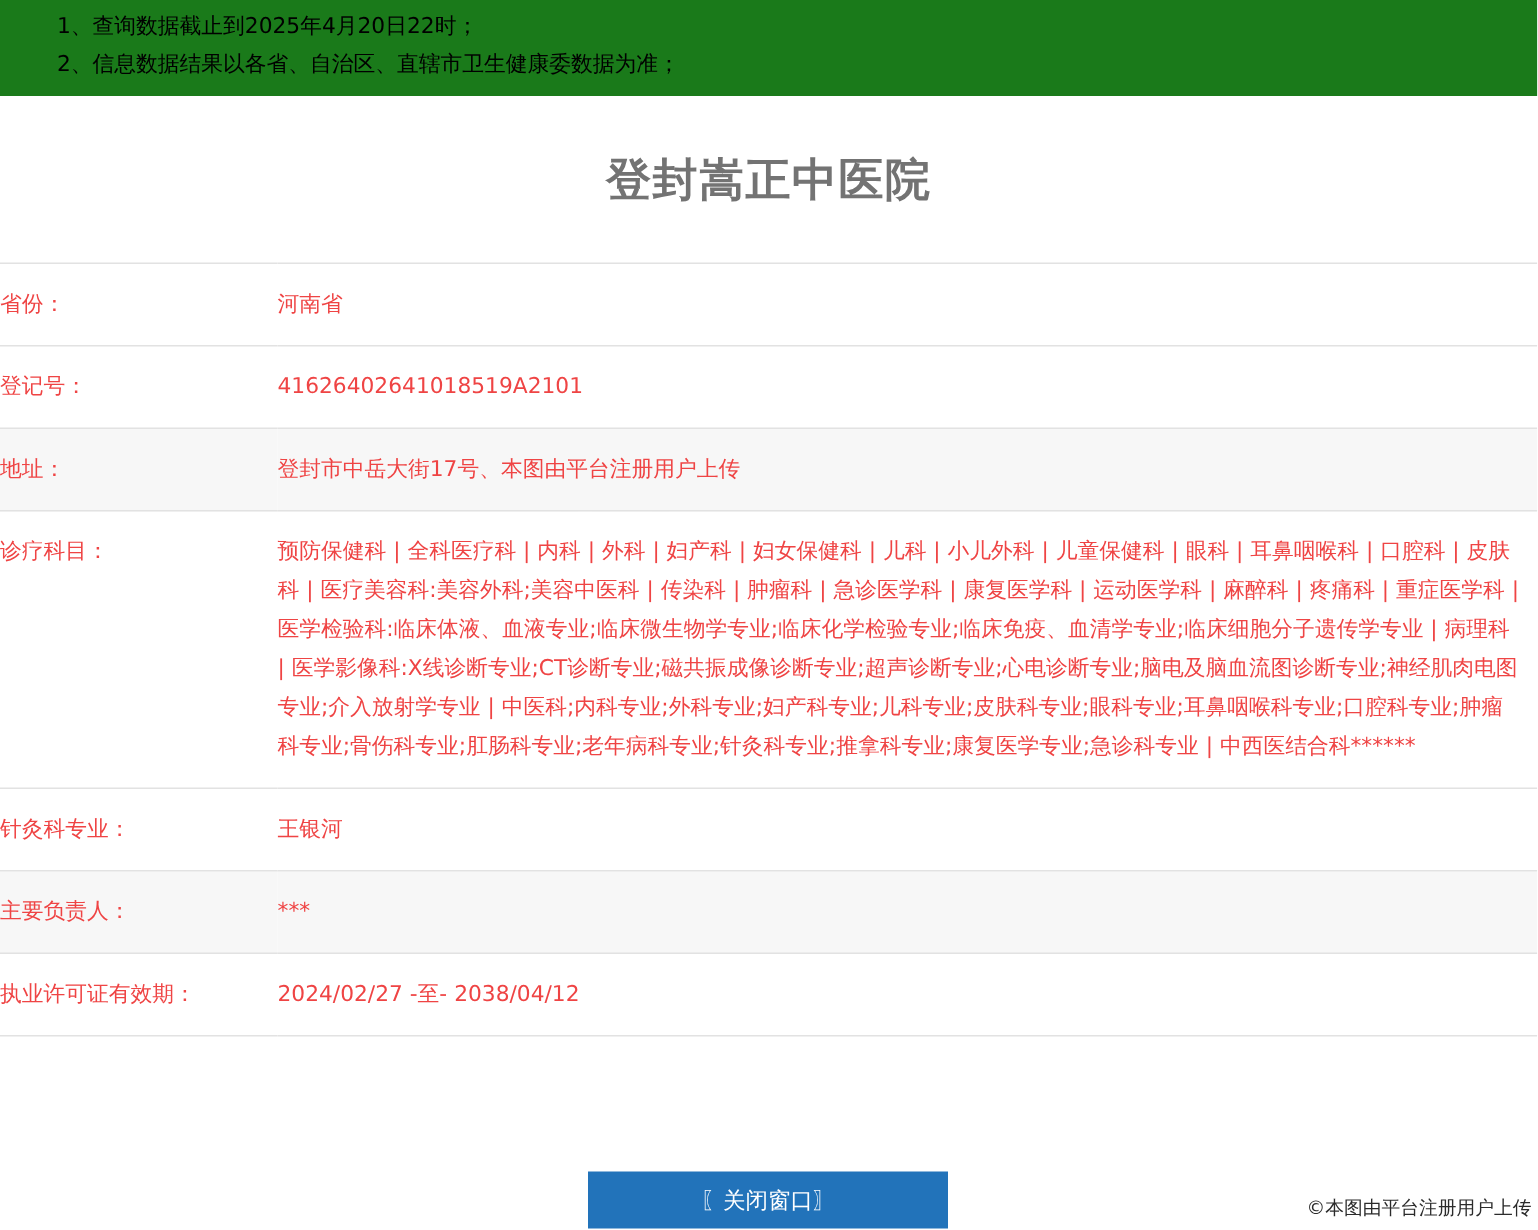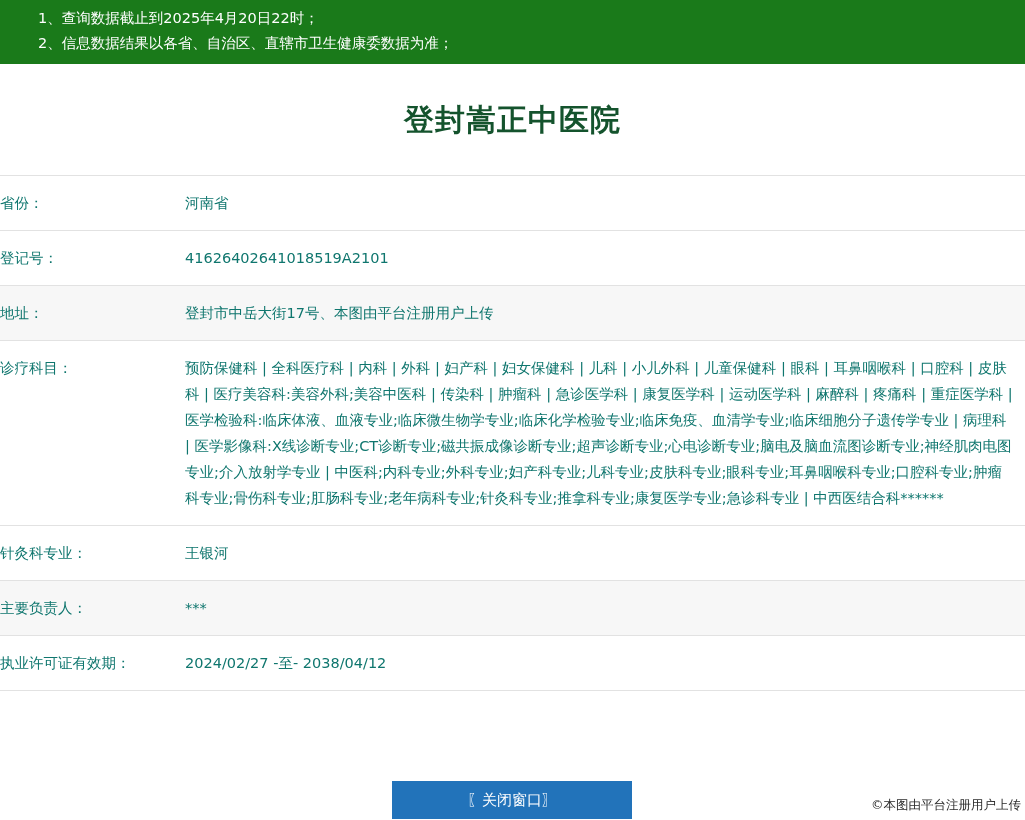--- a/index.html
+++ b/index.html
@@ -15,56 +15,56 @@
     position: relative;
     width: 1025px;
     height: 820px;
     overflow: hidden;
     background: #fff;
   }
 
   
   .notice {
     background: #1a7a1a;
-    color: #ffffff;
+    color: #000000;
     padding: 6px 0 8px 0;
     font-size: 14.5px;
     line-height: 25px;
   }
   .notice-line {
     padding-left: 38px;
     white-space: nowrap;
   }
 
   
   .title {
     text-align: center;
     font-size: 30px;
     font-weight: bold;
-    color: #14532d;
+    color: #737373;
     padding: 36px 0 34px 0;
     letter-spacing: 1px;
   }
 
   
   table.info {
     width: 1025px;
     border-collapse: collapse;
     table-layout: fixed;
     position: relative;
     z-index: 2;
   }
   table.info tr { }
   table.info td {
     border-top: 1px solid #e2e2e2;
     border-bottom: 1px solid #e2e2e2;
     padding: 14px 10px 14px 0;
     vertical-align: top;
     font-size: 14.5px;
-    color: #0f766e;
+    color: #ef4444;
     line-height: 26px;
   }
   td.label {
     width: 185px;
     padding-left: 0px;
     color: #333;
     white-space: nowrap;
     font-size: 14.5px;
   }
   td.value {

